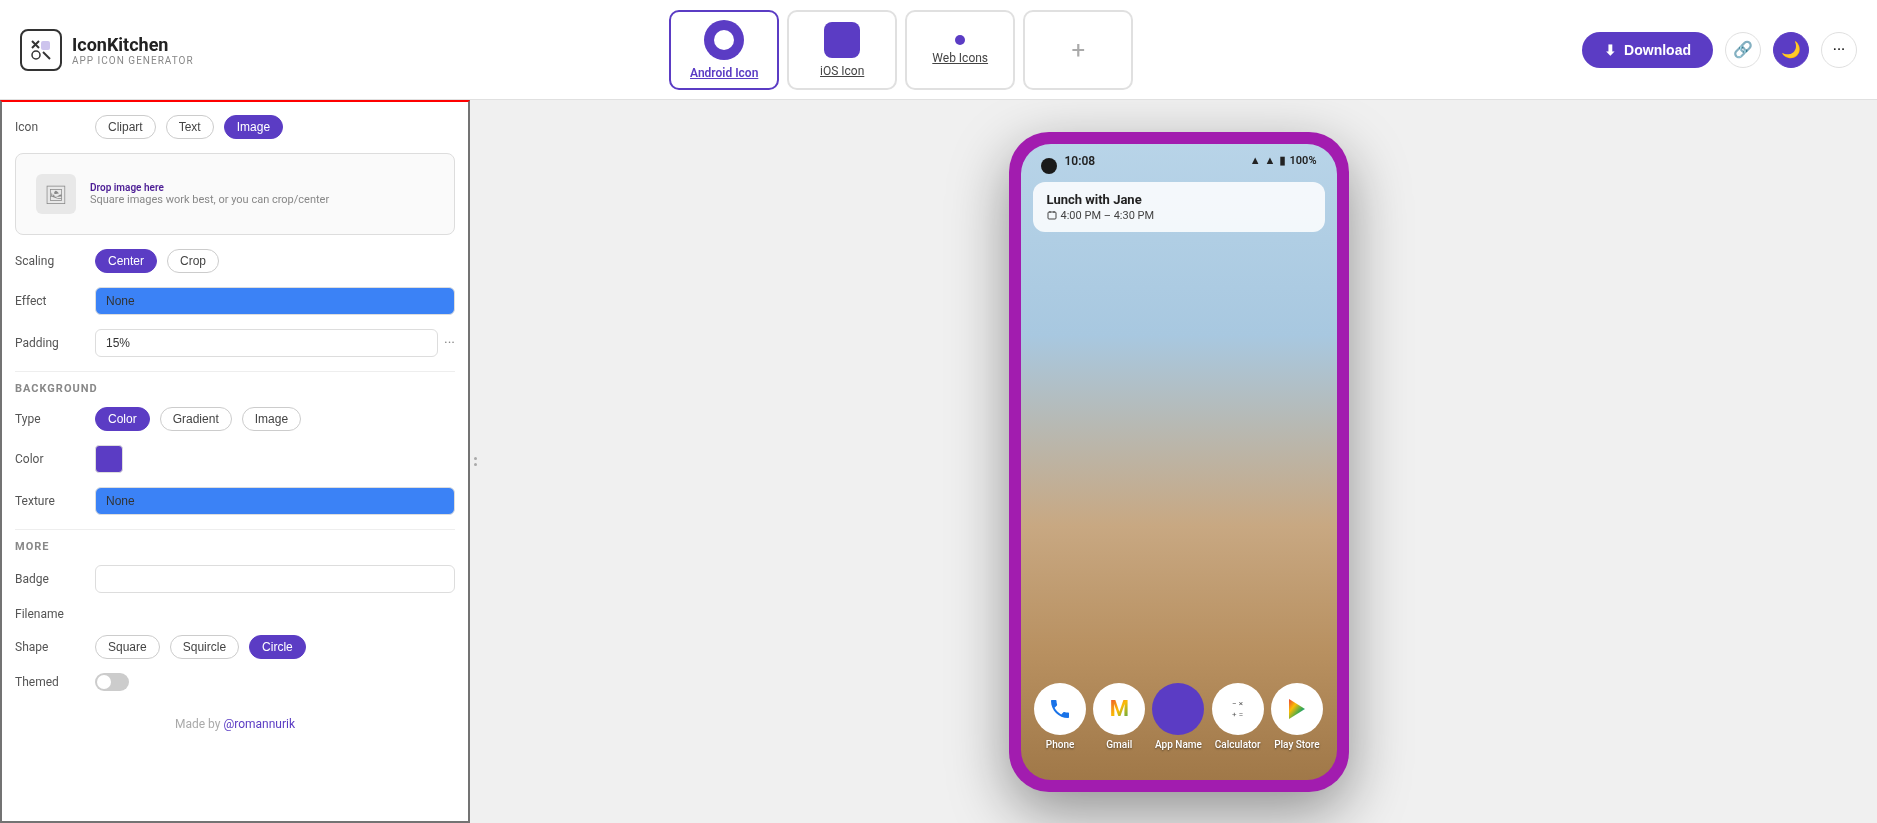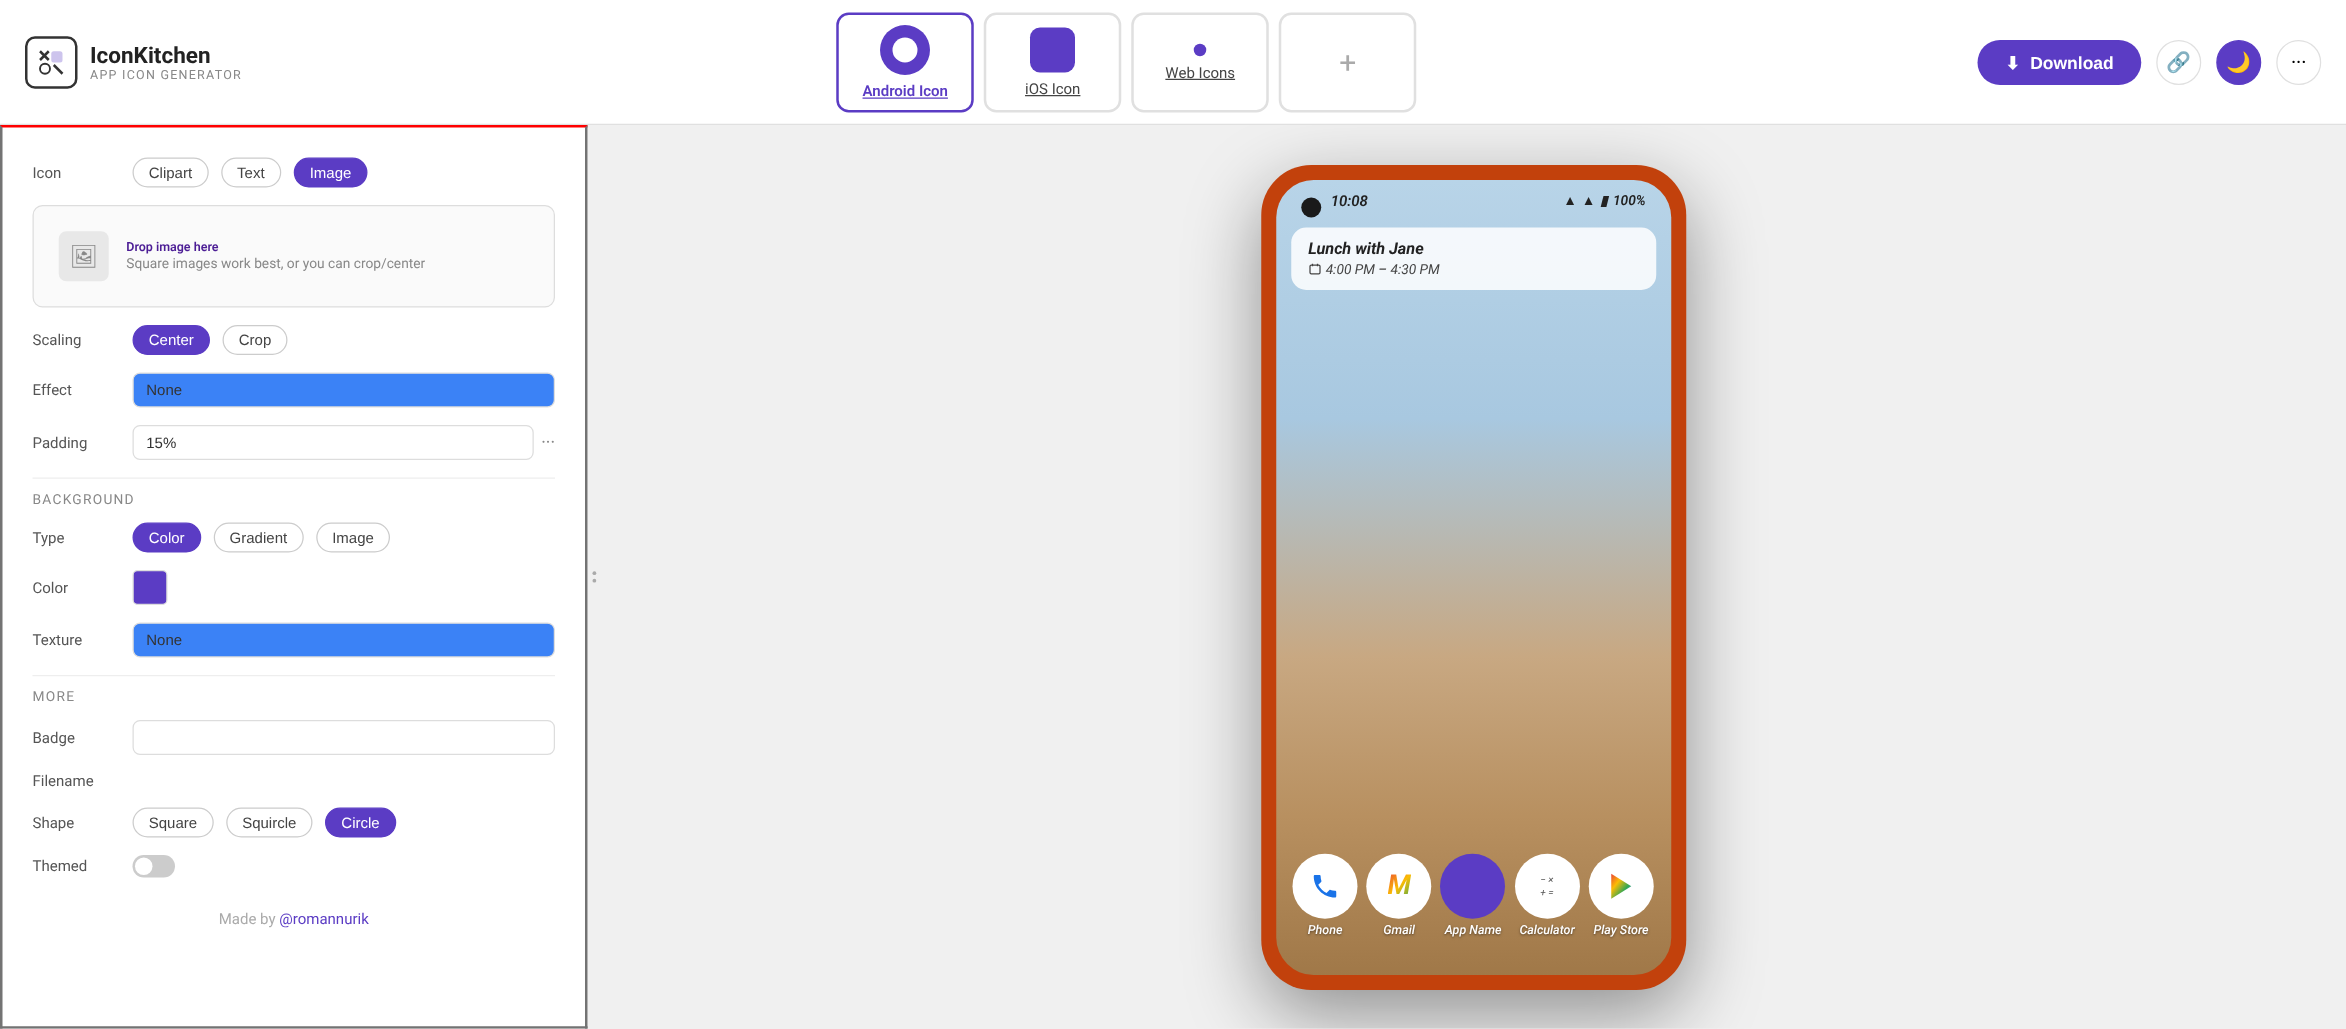--- a/index.html
+++ b/index.html
@@ -133,21 +133,21 @@
     }
 
     
     .sidebar {
       width: 470px;
       min-width: 470px;
       background: #fff;
       border: 2px solid #737373;
       border-top: 2px solid red;
       overflow-y: auto;
-      padding: 24px;
+      padding: 13px;
       position: relative;
     }
 
     .sidebar-row {
       display: flex;
       align-items: center;
       margin-bottom: 14px;
       gap: 10px;
     }
     .sidebar-label {
@@ -193,21 +193,21 @@
     .drop-text h3 { font-size: 10px; font-weight: 600; color: #4c1d95; }
     .drop-text p { font-size: 11px; color: #888; }
 
     .section-divider {
       border: none;
       border-top: 1px solid #eee;
       margin: 10px 0;
     }
     .section-title {
       font-size: 11px;
-      font-weight: 400;
+      font-weight: 700;
       color: #888;
       letter-spacing: 1px;
       text-transform: uppercase;
       margin-bottom: 12px;
     }
 
     .toggle {
       width: 34px;
       height: 18px;
       background: #ccc;
@@ -303,26 +303,25 @@
       display: flex;
       align-items: center;
       justify-content: center;
       overflow: hidden;
     }
 
     
     .phone-mockup {
       width: 340px;
       height: 660px;
-      background: #c2410c;
+      background: #a21caf;
       border-radius: 40px;
       padding: 12px;
       box-shadow: 0 20px 60px rgba(0,0,0,0.4);
       position: relative;
-      font-style: italic;
     }
     .phone-screen {
       width: 100%;
       height: 100%;
       border-radius: 30px;
       overflow: hidden;
       background: linear-gradient(180deg, #b8d4e8 0%, #a8c8e0 30%, #c8a882 60%, #b89060 80%, #a07848 100%);
       position: relative;
     }
     .phone-notch {

